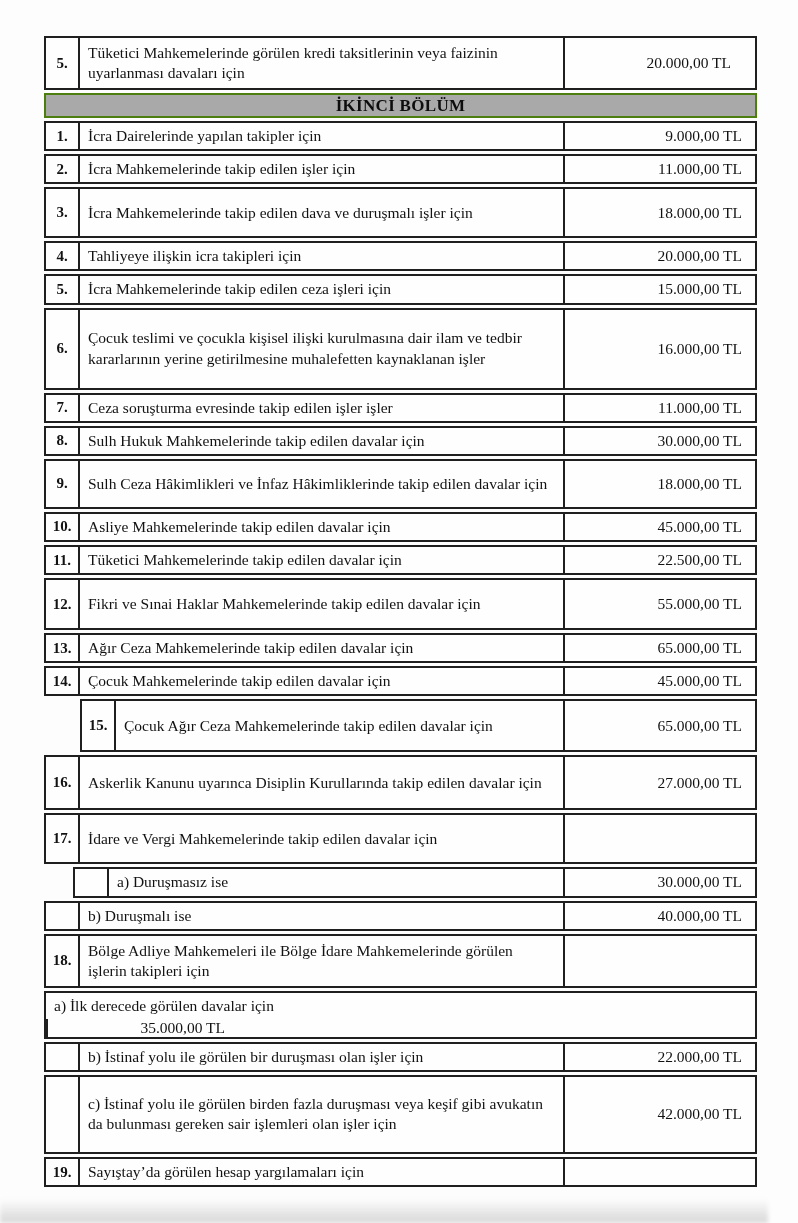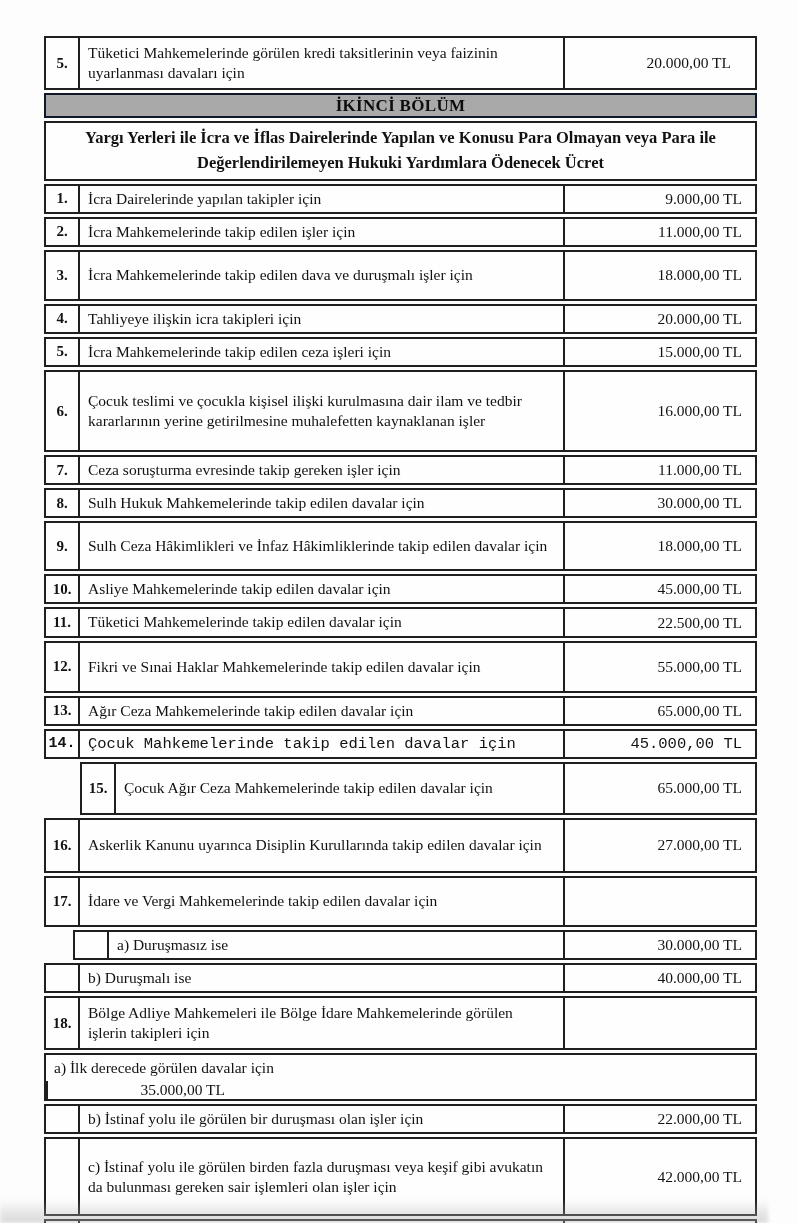--- a/index.html
+++ b/index.html
@@ -29,21 +29,21 @@
     box-sizing:border-box;
     border-radius:17px;
   }
   .cell-amt {
     width:192px; flex:none; border-left:2px solid #1f1f1f;
     display:flex; align-items:center; justify-content:flex-end;
     padding-right:13px; font-size:15.5px; box-sizing:border-box;
   }
   .pad-lg { padding-right:24px; }
   .section-title {
-    border:2px solid #0f172a; background:#a9a9a9;
+    border:2px solid #4d7c0f; background:#a9a9a9;
     min-height:25px; display:flex; align-items:center; justify-content:center;
     font-weight:bold; font-size:17px; letter-spacing:0.3px;
     margin-bottom:3px; box-sizing:border-box; color:#0d0d0d;
   }
   .section-sub {
     border:2px solid #1f1f1f; background:#fefefe;
     min-height:55px; display:flex; align-items:center; justify-content:center;
     text-align:center; font-weight:bold; font-size:16.5px; line-height:1.5;
     padding:3px 26px; margin-bottom:3px; box-sizing:border-box;
   }
@@ -60,21 +60,20 @@
   <div class="table-wrap">
 
     <div class="trow" style="min-height:54px;">
       <div class="cell-no">5.</div>
       <div class="cell-desc">Tüketici Mahkemelerinde görülen kredi taksitlerinin veya faizinin uyarlanması davaları için</div>
       <div class="cell-amt pad-lg">20.000,00 TL</div>
     </div>
 
     <div class="section-title">İKİNCİ BÖLÜM</div>
 
-    <div class="section-sub">Yargı Yerleri ile İcra ve İflas Dairelerinde Yapılan ve Konusu Para Olmayan veya Para ile Değerlendirilemeyen Hukuki Yardımlara Ödenecek Ücret</div>
 
     <div id="rows">
         <div class="trow" style="min-height: 25px;">
           <div class="cell-no">1.</div>
           <div class="cell-desc">İcra Dairelerinde yapılan takipler için</div>
           <div class="cell-amt">9.000,00 TL</div>
         </div>
         <div class="trow" style="min-height: 25px;">
           <div class="cell-no">2.</div>
           <div class="cell-desc">İcra Mahkemelerinde takip edilen işler için</div>
@@ -95,21 +94,21 @@
           <div class="cell-desc">İcra Mahkemelerinde takip edilen ceza işleri için</div>
           <div class="cell-amt">15.000,00 TL</div>
         </div>
         <div class="trow" style="min-height: 82px;">
           <div class="cell-no">6.</div>
           <div class="cell-desc">Çocuk teslimi ve çocukla kişisel ilişki kurulmasına dair ilam ve tedbir kararlarının yerine getirilmesine muhalefetten kaynaklanan işler</div>
           <div class="cell-amt">16.000,00 TL</div>
         </div>
         <div class="trow" style="min-height: 24px;">
           <div class="cell-no">7.</div>
-          <div class="cell-desc">Ceza soruşturma evresinde takip gereken işler için</div>
+          <div class="cell-desc">Ceza soruşturma evresinde takip edilen işler işler</div>
           <div class="cell-amt">11.000,00 TL</div>
         </div>
         <div class="trow" style="min-height: 25px;">
           <div class="cell-no">8.</div>
           <div class="cell-desc">Sulh Hukuk Mahkemelerinde takip edilen davalar için</div>
           <div class="cell-amt">30.000,00 TL</div>
         </div>
         <div class="trow" style="min-height: 50px;">
           <div class="cell-no">9.</div>
           <div class="cell-desc">Sulh Ceza Hâkimlikleri ve İnfaz Hâkimliklerinde takip edilen davalar için</div>
@@ -128,21 +127,21 @@
         <div class="trow" style="min-height: 52px;">
           <div class="cell-no">12.</div>
           <div class="cell-desc">Fikri ve Sınai Haklar Mahkemelerinde takip edilen davalar için</div>
           <div class="cell-amt">55.000,00 TL</div>
         </div>
         <div class="trow" style="min-height: 25px; text-align: center;">
           <div class="cell-no">13.</div>
           <div class="cell-desc">Ağır Ceza Mahkemelerinde takip edilen davalar için</div>
           <div class="cell-amt">65.000,00 TL</div>
         </div>
-        <div class="trow" style="min-height: 24px; font-family: Liberation Mono, monospace;">
+        <div class="trow" style="min-height: 24px;">
           <div class="cell-no">14.</div>
           <div class="cell-desc">Çocuk Mahkemelerinde takip edilen davalar için</div>
           <div class="cell-amt">45.000,00 TL</div>
         </div>
         <div class="trow" style="min-height: 53px; margin-left: 36px;">
           <div class="cell-no">15.</div>
           <div class="cell-desc">Çocuk Ağır Ceza Mahkemelerinde takip edilen davalar için</div>
           <div class="cell-amt">65.000,00 TL</div>
         </div>
         <div class="trow" style="min-height: 55px;">

